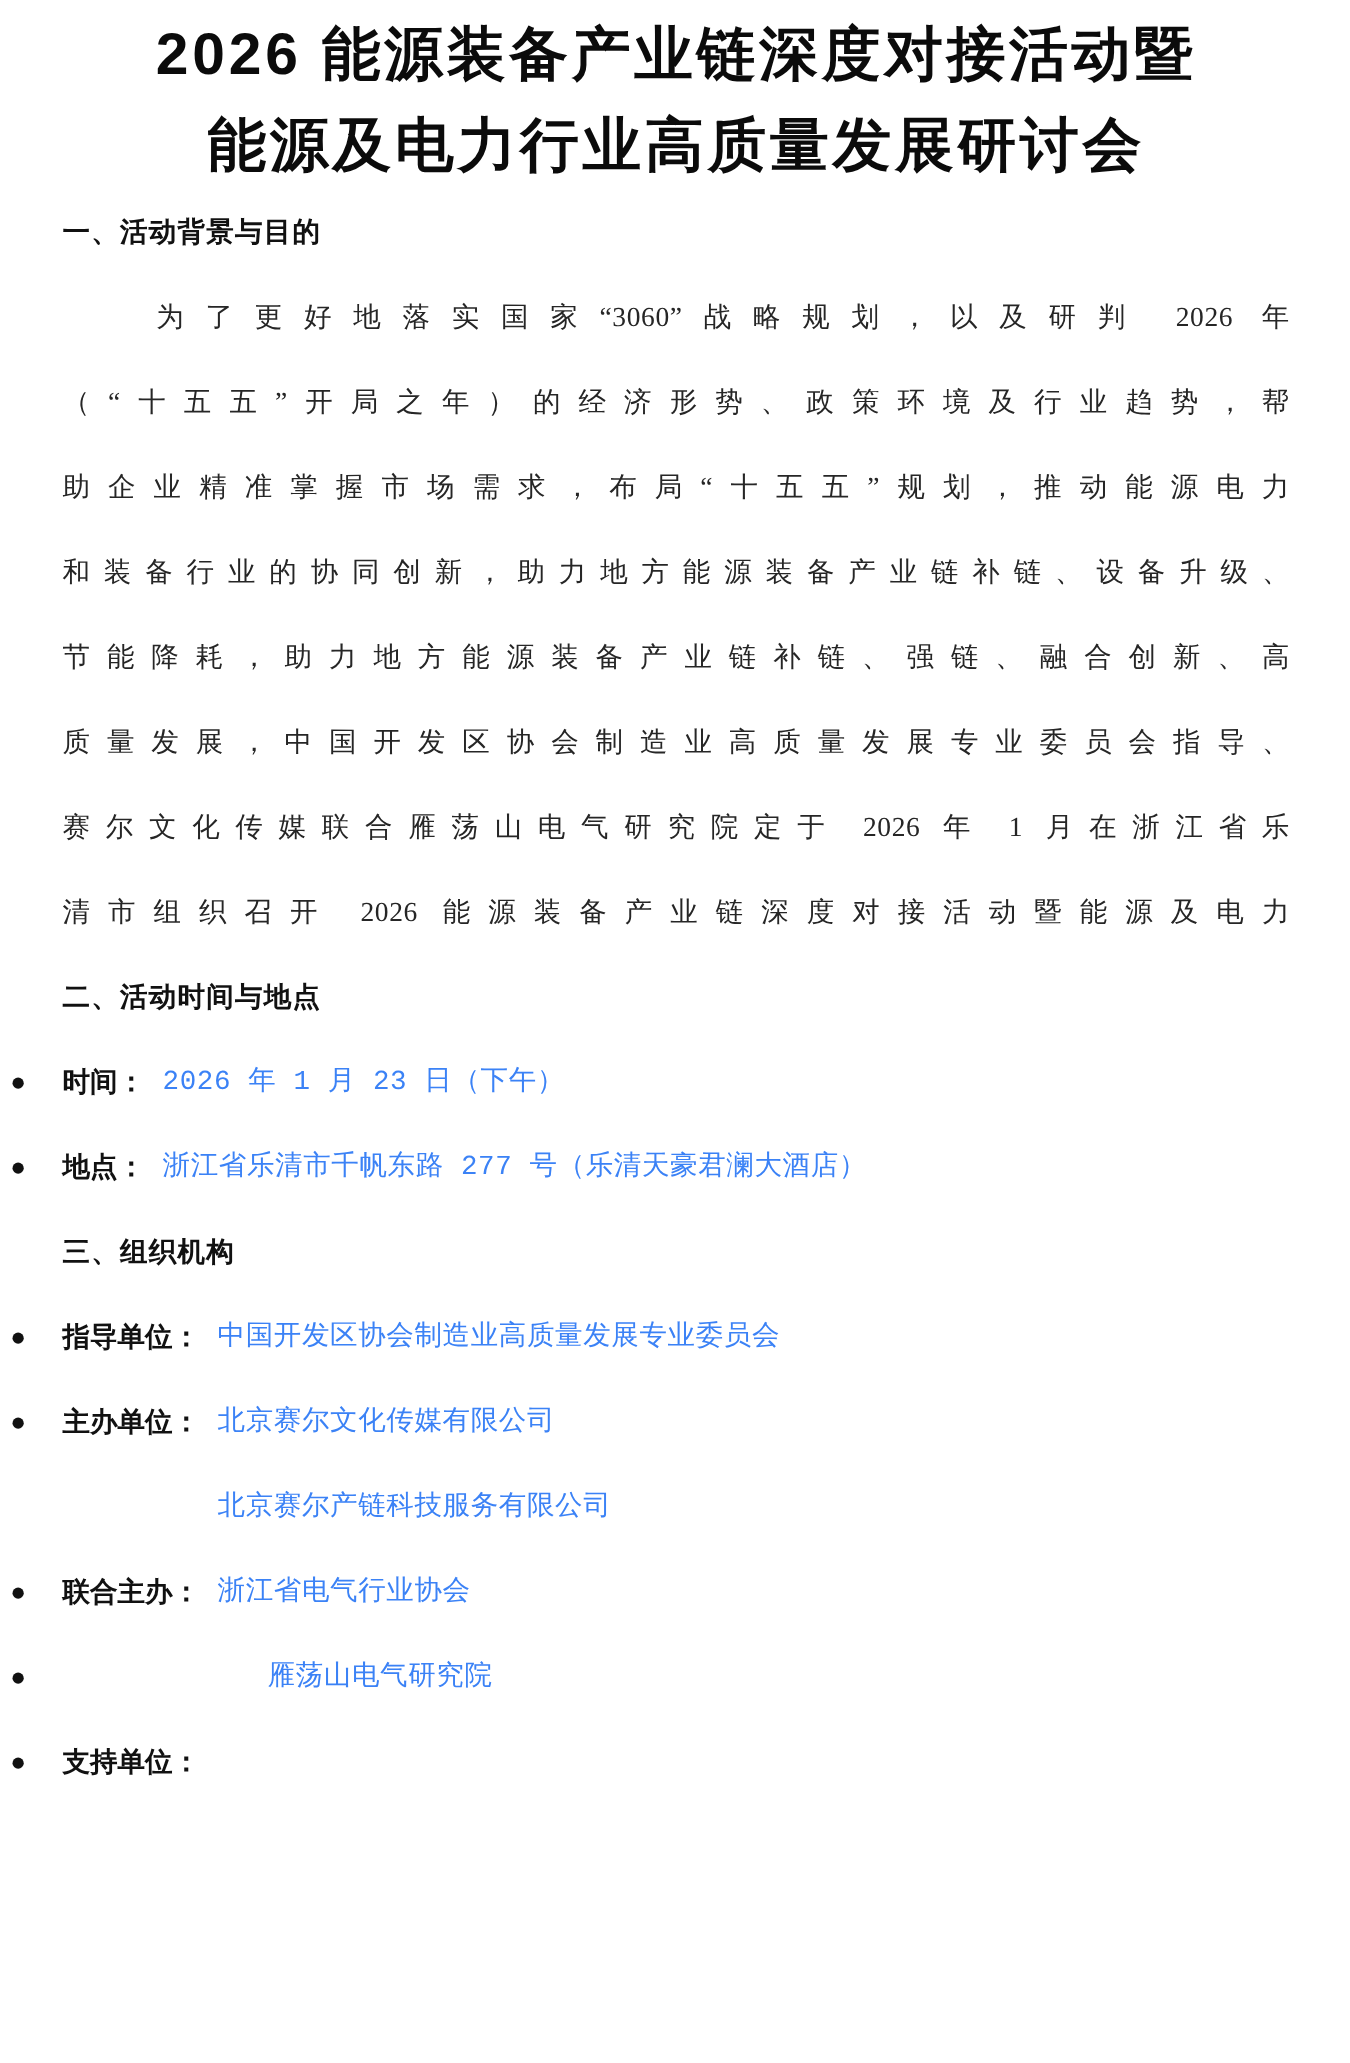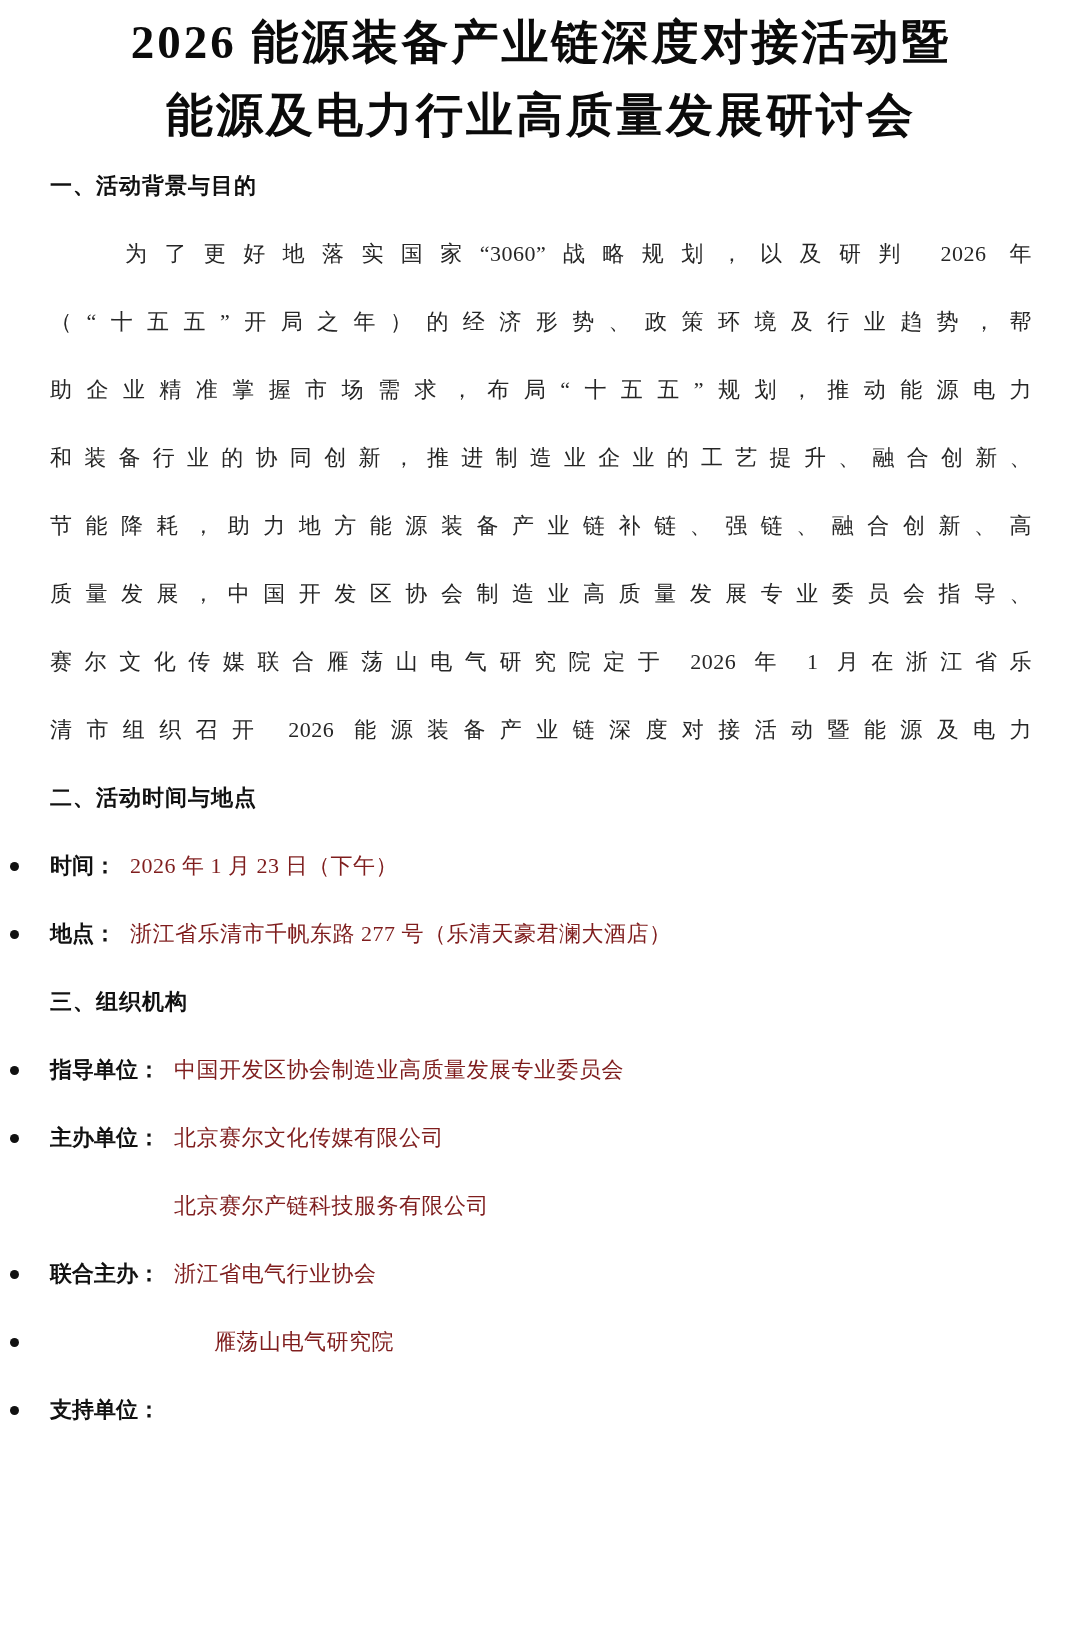--- a/index.html
+++ b/index.html
@@ -13,21 +13,21 @@
     height: 1650px;
     background: #ffffff;
     box-sizing: border-box;
     padding: 6px 48px 0 50px;
     font-family: "Liberation Serif", "DejaVu Serif", serif;
     color: #262626;
     overflow: hidden;
   }
   .title-line {
     text-align: center;
-    font-family: Liberation Serif, serif;
+    font-family: Liberation Sans, sans-serif;
     font-weight: bold;
     font-size: 47px;
     line-height: 73px;
     letter-spacing: 3px;
     color: #0b0b0b;
     white-space: nowrap;
   }
   .row {
     font-size: 22px;
     line-height: 68px;
@@ -67,36 +67,36 @@
     white-space: pre;
     margin-right: 14px;
     flex: 0 0 auto;
     text-align: right;
   }
   .b-label:empty {
     min-width: 150px;
     margin-right: 14px;
   }
   .b-values { flex: 1 1 auto; }
-  .b-line { color: #7f1d1d; letter-spacing: 0.5px; }
+  .b-line { color: #3b82f6; letter-spacing: 0.5px; font-family: Liberation Mono, monospace; }
 </style>
 </head>
 <body>
 
 <div class="page">
 
   <div class="title-line">2026 能源装备产业链深度对接活动暨</div>
   <div class="title-line">能源及电力行业高质量发展研讨会</div>
 
   <div class="row heading">一、活动背景与目的</div>
 
   <div class="row p-line p-first">为了更好地落实国家“3060”战略规划，以及研判 2026 年</div>
   <div class="row p-line">（“十五五”开局之年）的经济形势、政策环境及行业趋势，帮</div>
   <div class="row p-line">助企业精准掌握市场需求，布局“十五五”规划，推动能源电力</div>
-  <div class="row p-line">和装备行业的协同创新，推进制造业企业的工艺提升、融合创新、</div>
+  <div class="row p-line">和装备行业的协同创新，助力地方能源装备产业链补链、设备升级、</div>
   <div class="row p-line">节能降耗，助力地方能源装备产业链补链、强链、融合创新、高</div>
   <div class="row p-line">质量发展，中国开发区协会制造业高质量发展专业委员会指导、</div>
   <div class="row p-line">赛尔文化传媒联合雁荡山电气研究院定于 2026 年 1 月在浙江省乐</div>
   <div class="row p-line">清市组织召开 2026 能源装备产业链深度对接活动暨能源及电力</div>
 
   <div class="row heading">二、活动时间与地点</div>
 
   <div class="row bullet">
     <span class="dot"></span>
     <span class="b-label">时间：</span>

